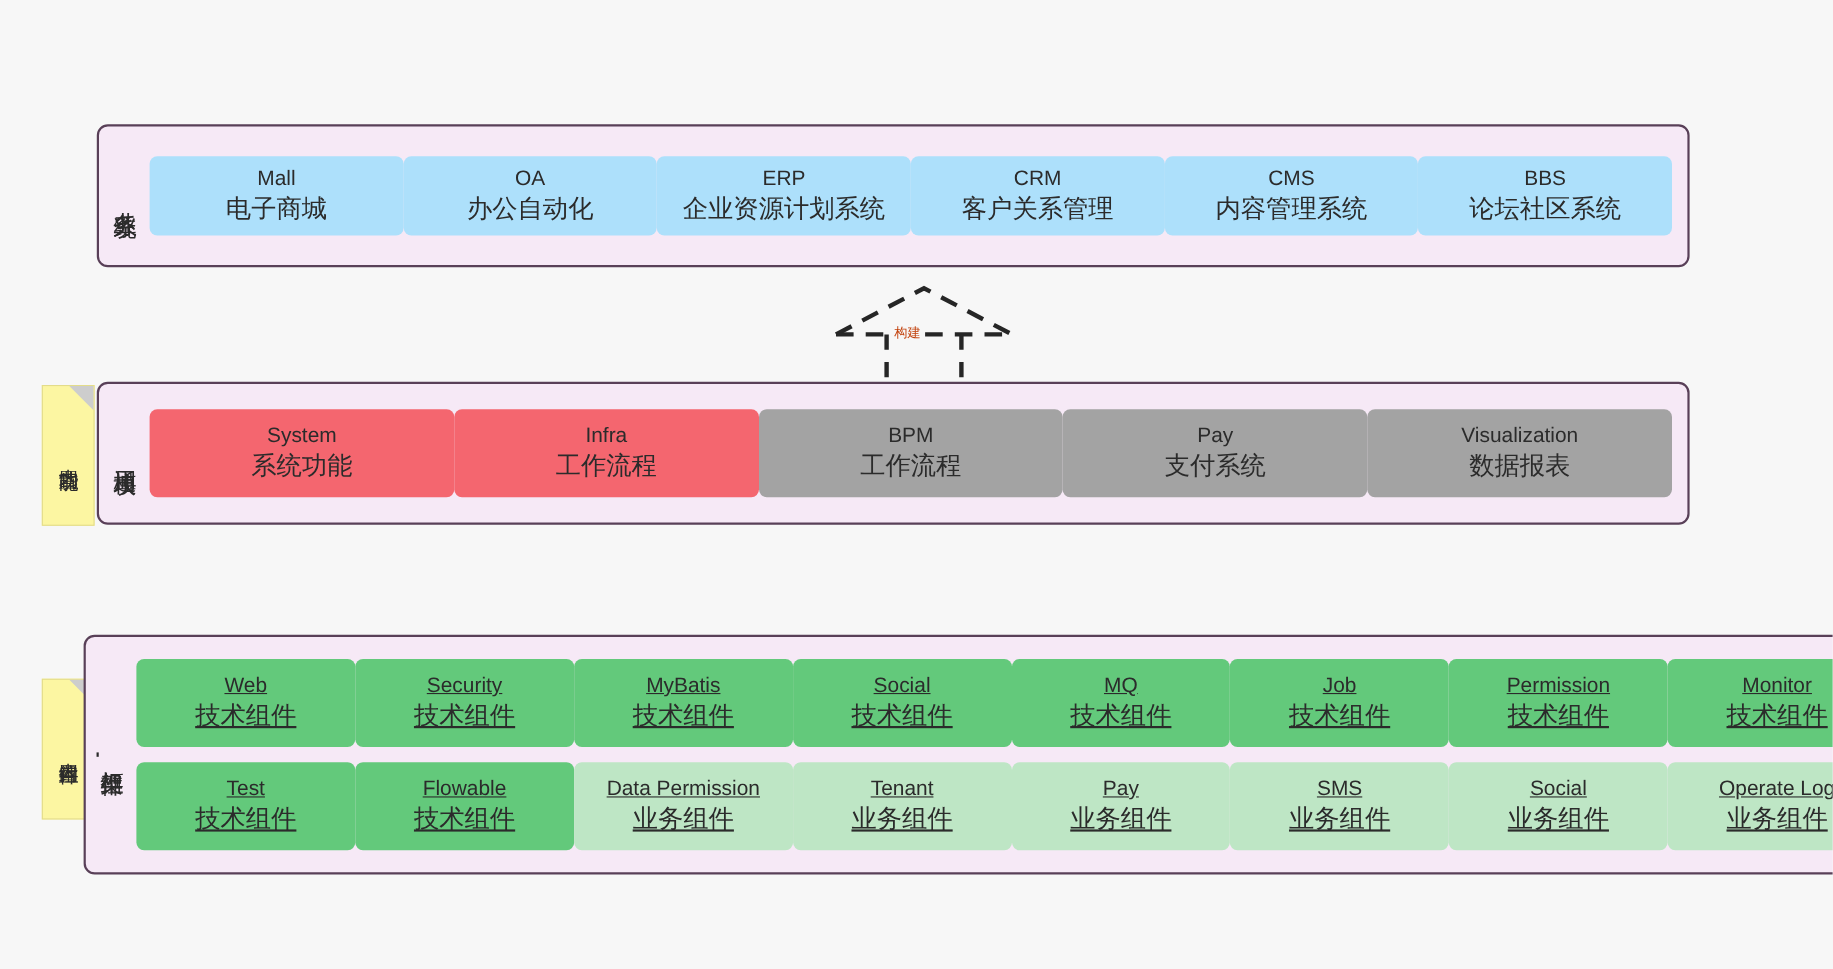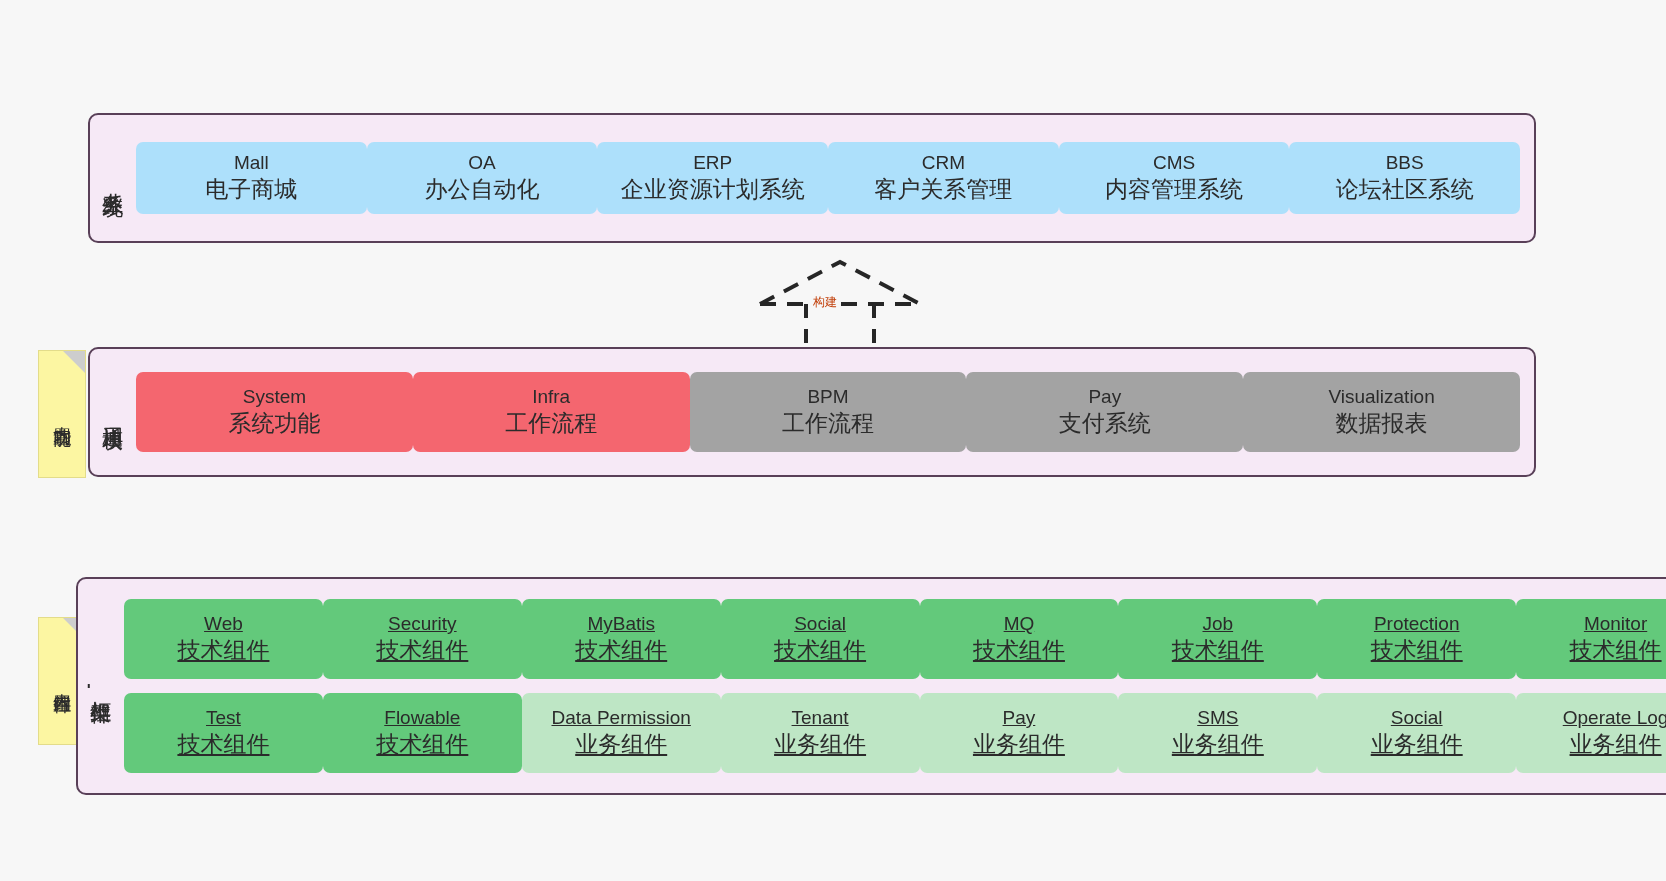--- a/index.html
+++ b/index.html
@@ -250,21 +250,21 @@
         </div>
         <div class="card c-green">
           <span class="t1">MQ</span>
           <span class="t2">技术组件</span>
         </div>
         <div class="card c-green">
           <span class="t1">Job</span>
           <span class="t2">技术组件</span>
         </div>
         <div class="card c-green">
-          <span class="t1">Protection</span>
+          <span class="t1">Permission</span>
           <span class="t2">技术组件</span>
         </div>
         <div class="card c-green">
           <span class="t1">Monitor</span>
           <span class="t2">技术组件</span>
         </div>
       </div>
 
       <div class="row">
         <div class="card c-green">

